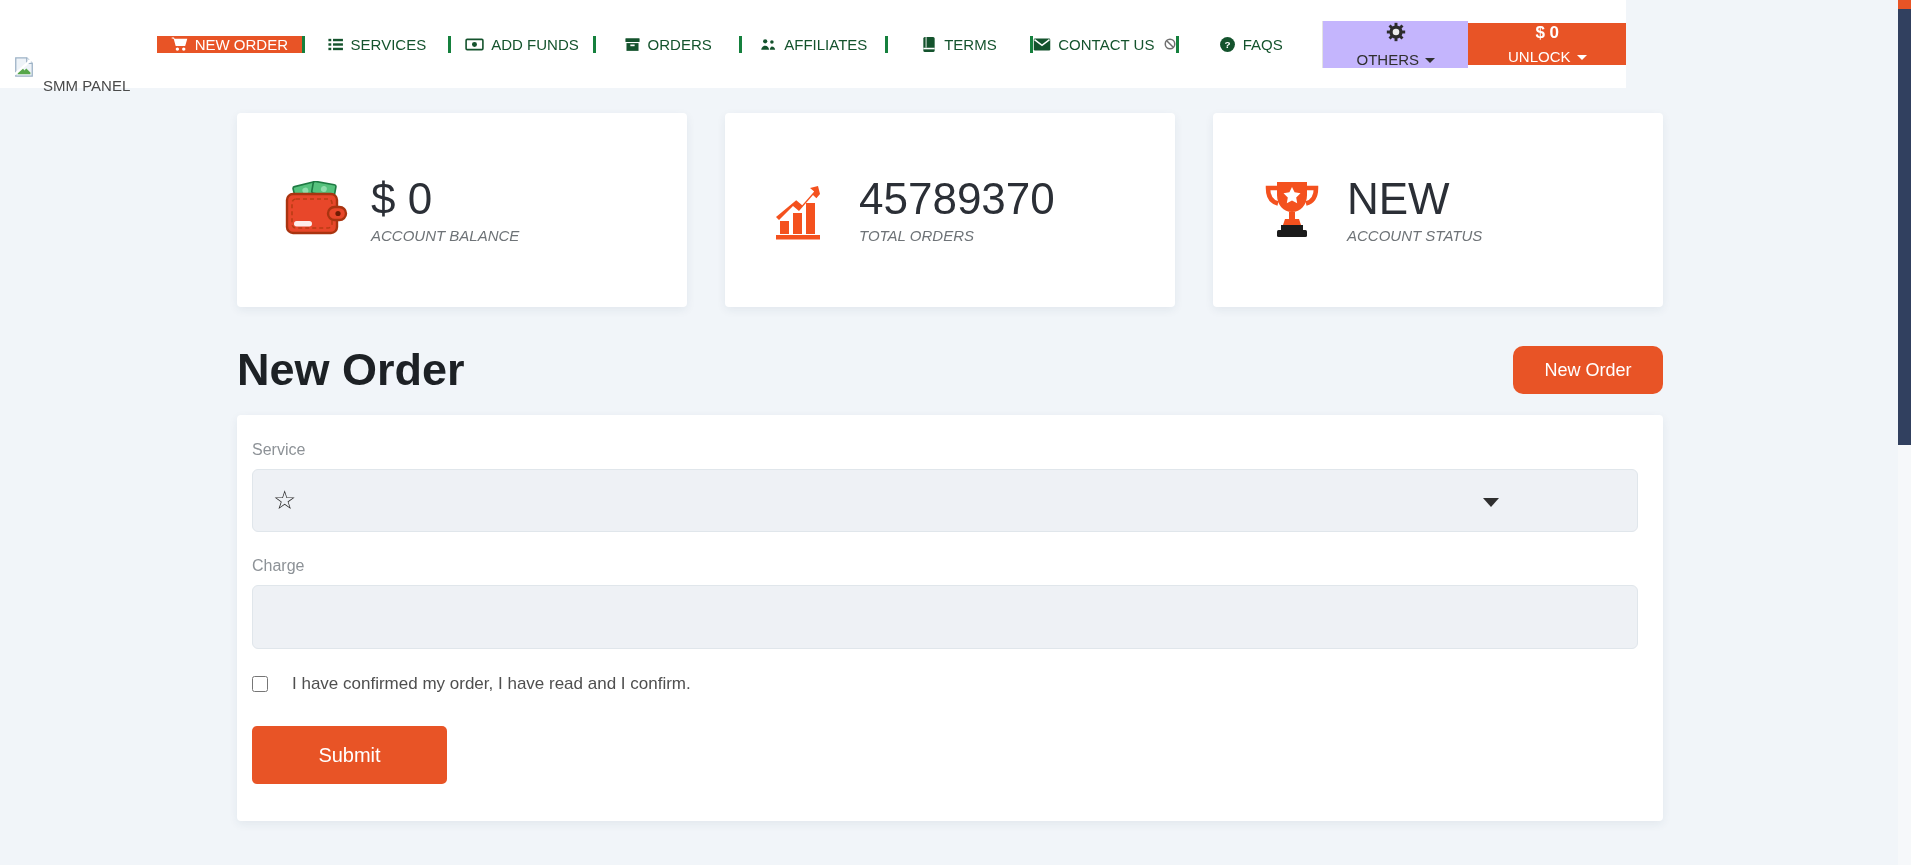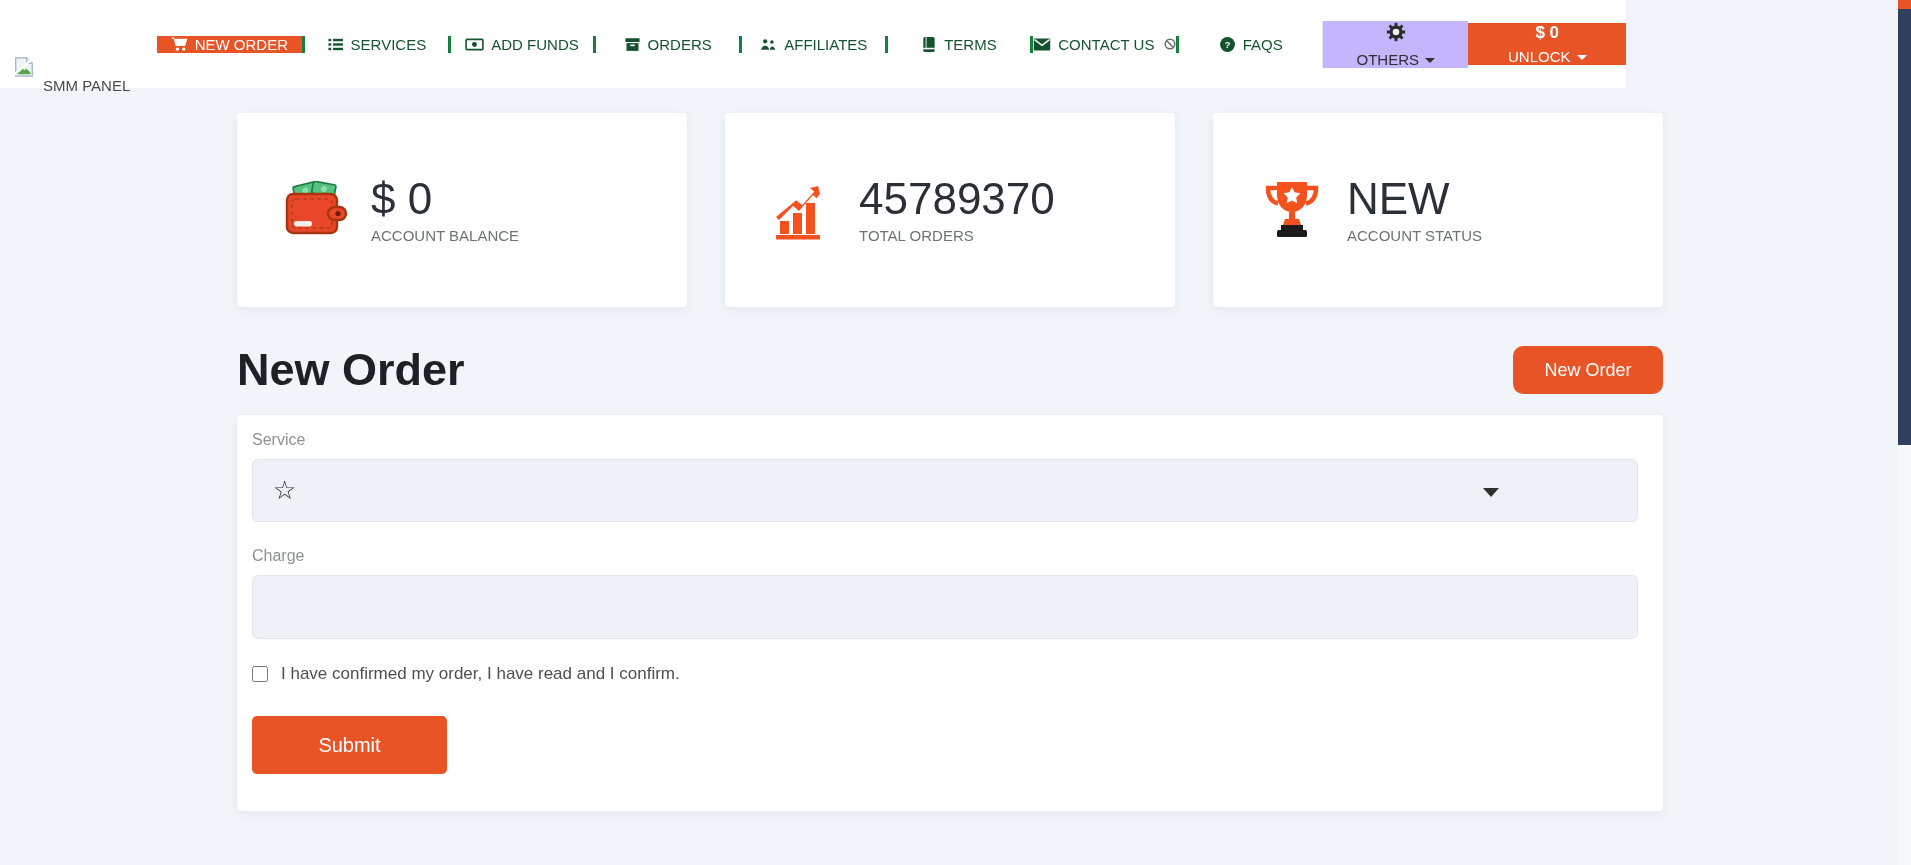--- a/index.html
+++ b/index.html
@@ -67,39 +67,39 @@
   .stat-card {
     width: 450px; height: 194px;
     background: #ffffff; border-radius: 4px;
     box-shadow: 0 3px 10px rgba(30,50,80,0.07);
     display: flex; align-items: center;
     padding-left: 46px;
   }
   .stat-icon { flex: 0 0 66px; display: flex; justify-content: center; }
   .stat-text { margin-left: 22px; }
   .stat-value { font-size: 44px; color: #2b2f36; line-height: 1.05; }
-  .stat-label { font-size: 15px; color: #6e7377; margin-top: 5px; }
+  .stat-label { font-size: 15px; color: #6e7377; margin-top: 5px; font-style: italic; }
   
   .heading-row {
     margin-top: 37px;
     display: flex; align-items: center; justify-content: space-between;
   }
   .page-title { font-size: 45px; font-weight: bold; color: #1d2125; }
   .btn-new-order {
     width: 150px; height: 48px;
     background: #e85426; color: #ffffff;
     font-size: 18px; font-family: inherit;
     border: none; border-radius: 10px; cursor: pointer;
   }
   
   .form-card {
     margin-top: 19px;
     background: #ffffff; border-radius: 4px;
     box-shadow: 0 3px 10px rgba(30,50,80,0.07);
-    padding: 16px 25px 37px 15px;
+    padding: 26px 25px 37px 15px;
   }
   .form-label { font-size: 16px; color: #8d9297; }
   .field {
     margin-top: 10px;
     width: 100%; height: 63px;
     background: #eef1f5;
     border: 1px solid #e0e6eb; border-radius: 6px;
     display: flex; align-items: center;
     padding: 0 20px;
     position: relative;
@@ -117,21 +117,21 @@
   .charge-group { margin-top: 25px; }
   .charge-input {
     margin-top: 10px;
     width: 100%; height: 64px;
     background: #eef1f5;
     border: 1px solid #e0e6eb; border-radius: 6px;
     padding: 0 20px; font-size: 17px; font-family: inherit; color: #333;
   }
   .checkbox-row {
     margin-top: 25px;
-    display: flex; align-items: center; gap: 13px;
+    display: flex; align-items: center; gap: 24px;
     font-size: 17px; color: #4f4f4f;
   }
   .checkbox-row input { width: 16px; height: 16px; cursor: pointer; }
   .btn-submit {
     margin-top: 32px;
     width: 195px; height: 58px;
     background: #e85426; color: #ffffff;
     font-size: 20px; font-family: inherit;
     border: none; border-radius: 5px; cursor: pointer;
   }

